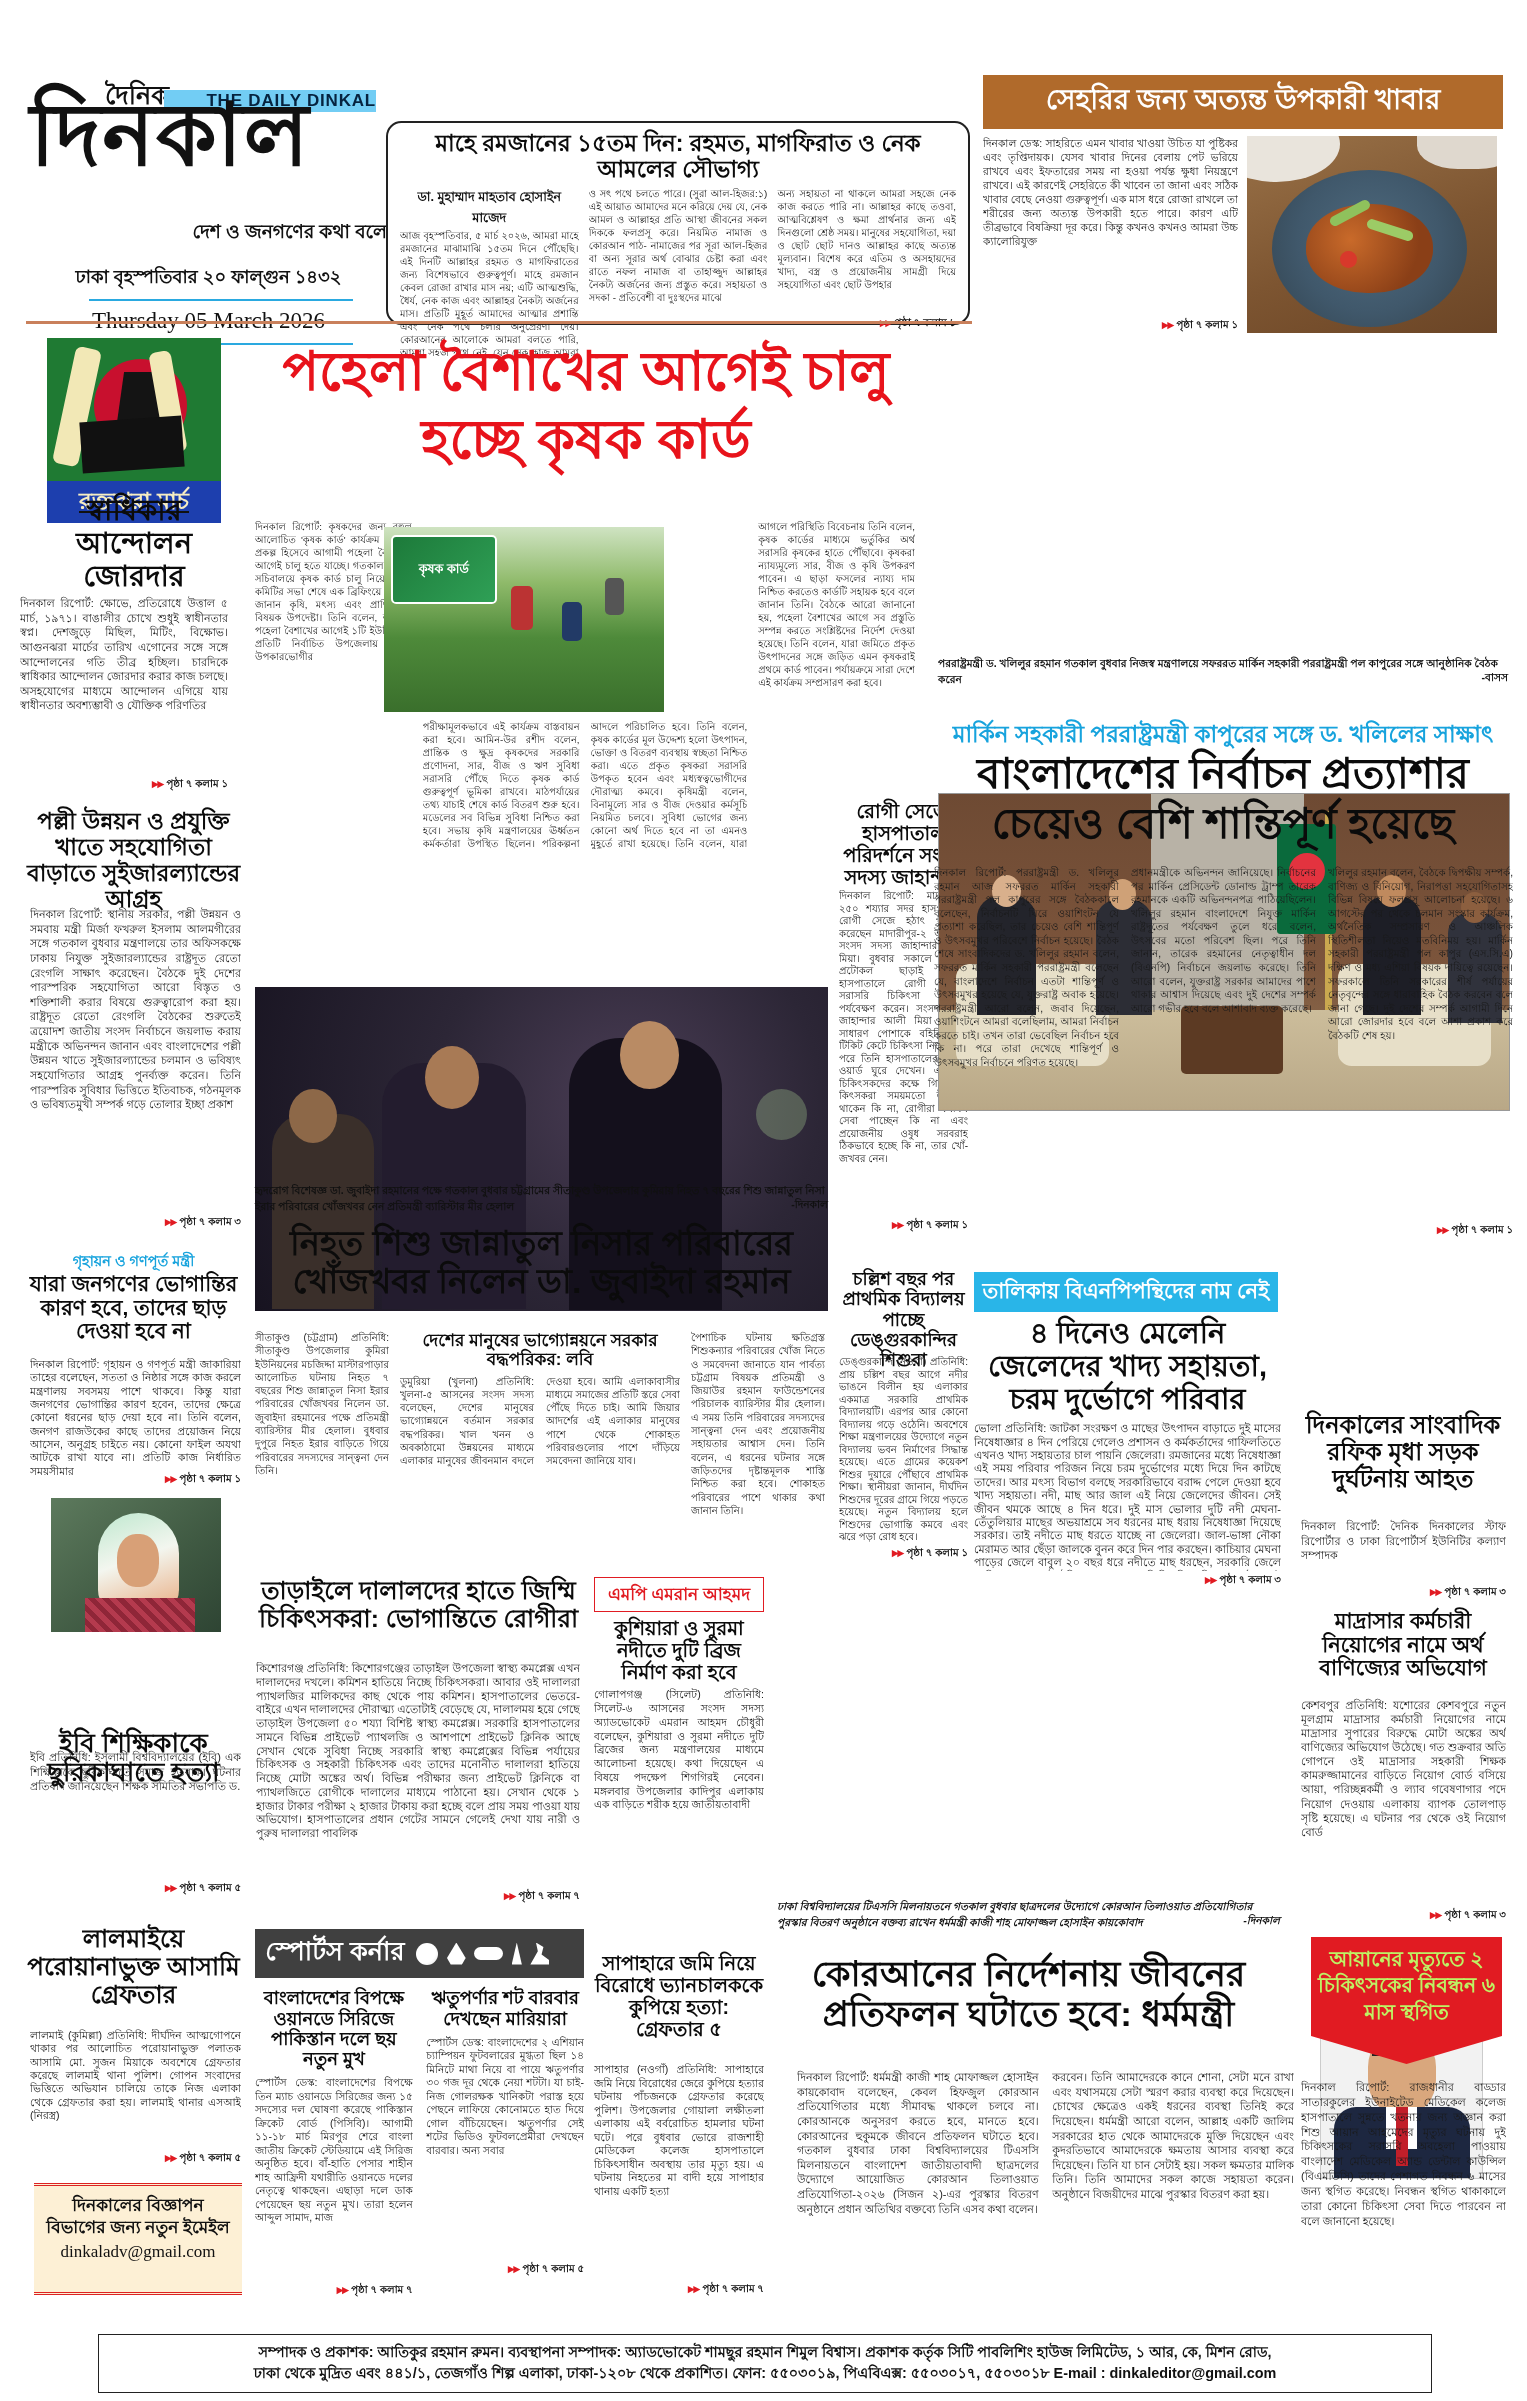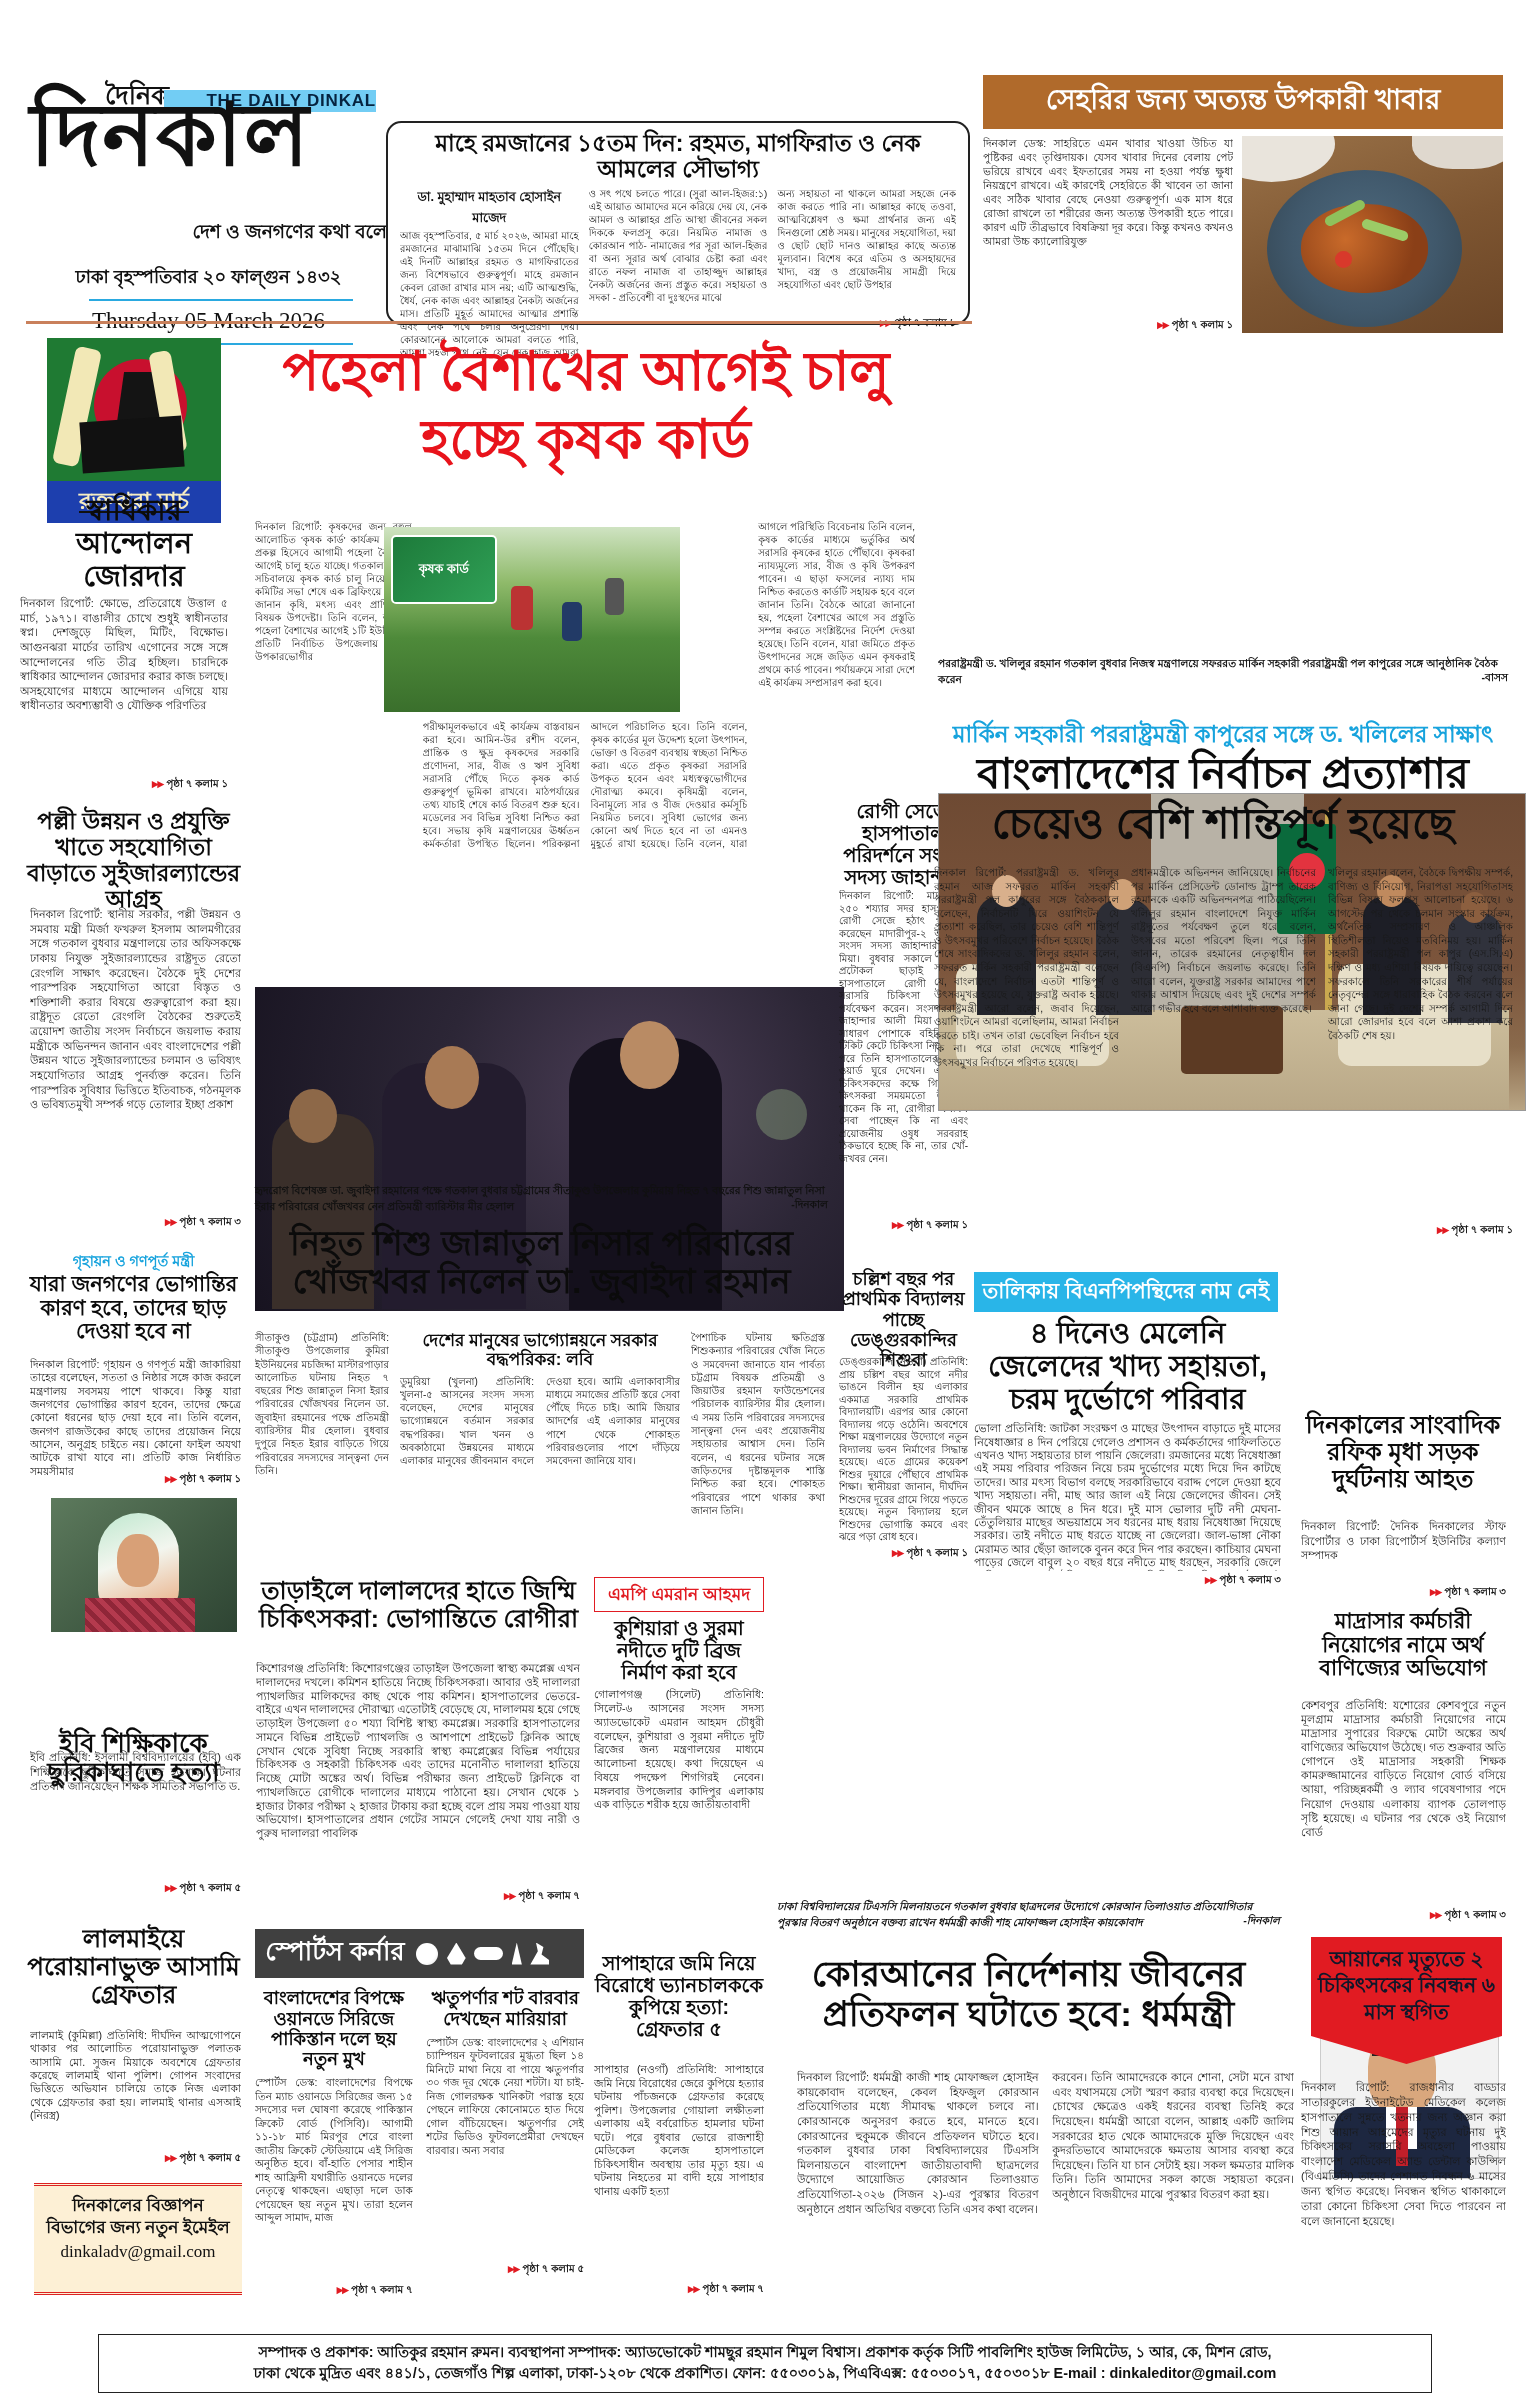--- a/index.html
+++ b/index.html
@@ -5,21 +5,21 @@
   html,body{margin:0;padding:0;background:#e8e8e8;font-family:"Liberation Sans",sans-serif;}
   #page{position:relative;width:1528px;height:2401px;background:#ffffff;margin:0 auto;overflow:hidden;color:#111;}
   .abs{position:absolute;}
   .hl{font-weight:bold;text-align:center;line-height:1.13;color:#0b0b0b;}
   .bt{font-size:11px;text-align:justify;line-height:1.33;overflow:hidden;color:#1a1a1a;}
   .bt .lead{font-weight:bold;}
   .cont{white-space:nowrap;}
   .cont .arr{color:#e11b22;font-size:9.3px;letter-spacing:-1.7px;}
   .cont b{font-weight:bold;font-size:10.2px;}
   .rule-blue{background:#2aa9e0;height:2.5px;}
-  .photo{overflow:hidden;position:relative;padding-left:16px;}
+  .photo{overflow:hidden;position:relative;}
   .cap{font-size:10.6px;font-weight:bold;line-height:1.3;text-align:justify;color:#111;}
   .kicker-blue{color:#17a3dd;font-weight:bold;text-align:center;}
   .colbox{column-gap:12px;}
   .shape{position:absolute;}
 </style>
 </head>
 <body>
 
 <div id="page">
 
@@ -228,21 +228,21 @@
     <div class="cont" style="text-align:right;margin-top:-14.4px;"><span class="arr">▶▶</span> <b>পৃষ্ঠা ৭ কলাম ৩</b></div>
   </div>
 
   <div class="abs hl" style="left:1299px;top:1609px;width:208px;font-size:21px;">মাদ্রাসার কর্মচারী নিয়োগের নামে অর্থ বাণিজ্যের অভিযোগ</div>
   <div class="abs" style="left:1301px;top:1698px;width:205px;">
     <span class="bt" style="display:block;height:222px;font-size:11px;line-height:1.28;">কেশবপুর প্রতিনিধি: যশোরের কেশবপুরে নতুন মূলগ্রাম মাদ্রাসার কর্মচারী নিয়োগের নামে মাদ্রাসার সুপারের বিরুদ্ধে মোটা অঙ্কের অর্থ বাণিজ্যের অভিযোগ উঠেছে। গত শুক্রবার অতি গোপনে ওই মাদ্রাসার সহকারী শিক্ষক কামরুজ্জামানের বাড়িতে নিয়োগ বোর্ড বসিয়ে আয়া, পরিচ্ছন্নকর্মী ও ল্যাব গবেষণাগার পদে নিয়োগ দেওয়ায় এলাকায় ব্যাপক তোলপাড় সৃষ্টি হয়েছে। এ ঘটনার পর থেকে ওই নিয়োগ বোর্ড</span>
     <div class="cont" style="text-align:right;margin-top:-14.4px;"><span class="arr">▶▶</span> <b>পৃষ্ঠা ৭ কলাম ৩</b></div>
   </div>
 
   <div class="abs" style="left:1311px;top:1937px;width:191px;height:127px;background:#e11b22;clip-path:polygon(0 0,100% 0,100% 78%,50% 100%,0 78%);display:flex;align-items:flex-start;justify-content:center;">
-    <div style="color:#0f172a;font-weight:bold;font-size:20.4px;text-align:center;line-height:1.3;padding:8.5px 6.8px 0;">আয়ানের মৃত্যুতে ২ চিকিৎসকের নিবন্ধন ৬ মাস স্থগিত</div>
+    <div style="color:#bef264;font-weight:bold;font-size:20.4px;text-align:center;line-height:1.3;padding:8.5px 6.8px 0;">আয়ানের মৃত্যুতে ২ চিকিৎসকের নিবন্ধন ৬ মাস স্থগিত</div>
   </div>
   <div class="abs bt" style="left:1301px;top:2080px;width:205px;height:246px;font-size:11px;line-height:1.35;">দিনকাল রিপোর্ট: রাজধানীর বাড্ডার সাতারকুলের ইউনাইটেড মেডিকেল কলেজ হাসপাতালে সুন্নতে খতনার জন্য অজ্ঞান করা শিশু আয়ান আহমেদের মৃত্যুর ঘটনায় দুই চিকিৎসকের সরাসরি অবহেলা পাওয়ায় বাংলাদেশ মেডিকেল অ্যান্ড ডেন্টাল কাউন্সিল (বিএমডিসি) তাদের পেশাগত নিবন্ধন ৬ মাসের জন্য স্থগিত করেছে। নিবন্ধন স্থগিত থাকাকালে তারা কোনো চিকিৎসা সেবা দিতে পারবেন না বলে জানানো হয়েছে।</div>
 
   <div class="abs hl" style="left:255px;top:1577px;width:327px;font-size:24.6px;">তাড়াইলে দালালদের হাতে জিম্মি চিকিৎসকরা: ভোগান্তিতে রোগীরা</div>
   <div class="abs" style="left:256px;top:1662px;width:324px;">
     <span class="bt" style="display:block;height:239px;font-size:11px;line-height:1.25;">কিশোরগঞ্জ প্রতিনিধি: কিশোরগঞ্জের তাড়াইল উপজেলা স্বাস্থ্য কমপ্লেক্স এখন দালালদের দখলে। কমিশন হাতিয়ে নিচ্ছে চিকিৎসকরা। আবার ওই দালালরা প্যাথলজির মালিকদের কাছ থেকে পায় কমিশন। হাসপাতালের ভেতরে-বাইরে এখন দালালদের দৌরাত্ম্য এতোটাই বেড়েছে যে, দালালময় হয়ে গেছে তাড়াইল উপজেলা ৫০ শয্যা বিশিষ্ট স্বাস্থ্য কমপ্লেক্স। সরকারি হাসপাতালের সামনে বিভিন্ন প্রাইভেট প্যাথলজি ও আশপাশে প্রাইভেট ক্লিনিক আছে সেখান থেকে সুবিধা নিচ্ছে সরকারি স্বাস্থ্য কমপ্লেক্সের বিভিন্ন পর্যায়ের চিকিৎসক ও সহকারী চিকিৎসক এবং তাদের মনোনীত দালালরা হাতিয়ে নিচ্ছে মোটা অঙ্কের অর্থ। বিভিন্ন পরীক্ষার জন্য প্রাইভেট ক্লিনিকে বা প্যাথলজিতে রোগীকে দালালের মাধ্যমে পাঠানো হয়। সেখান থেকে ১ হাজার টাকার পরীক্ষা ২ হাজার টাকায় করা হচ্ছে বলে প্রায় সময় পাওয়া যায় অভিযোগ। হাসপাতালের প্রধান গেটের সামনে গেলেই দেখা যায় নারী ও পুরুষ দালালরা পাবলিক</span>
     <div class="cont" style="text-align:right;margin-top:-14.4px;background:#fff;position:relative;"><span class="arr">▶▶</span> <b>পৃষ্ঠা ৭ কলাম ৭</b></div>
   </div>
 
   <div class="abs" style="left:594px;top:1577px;width:170px;">

